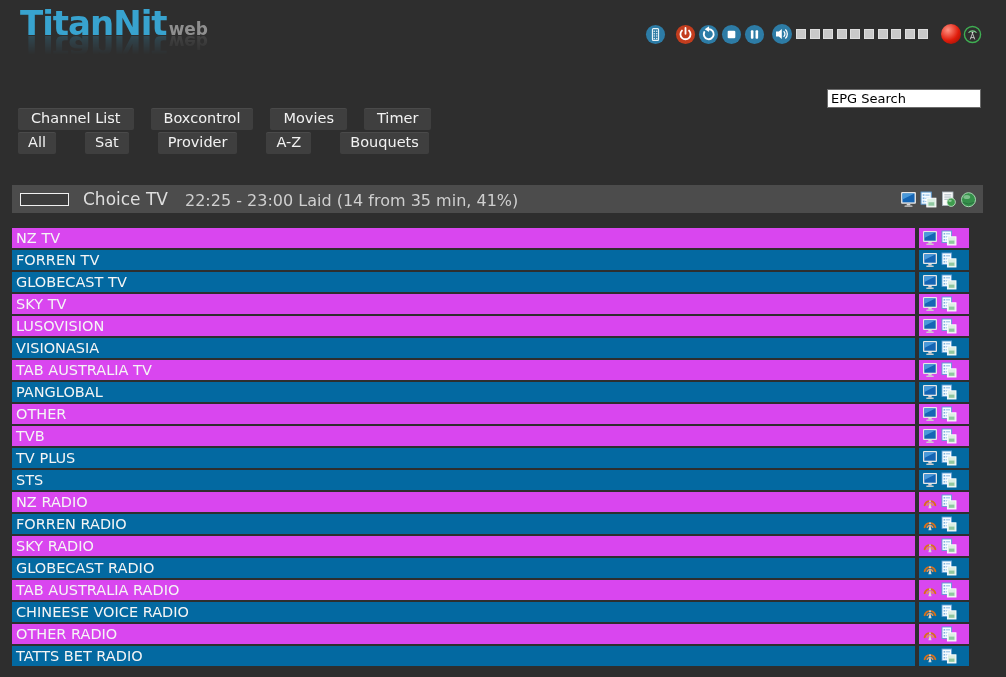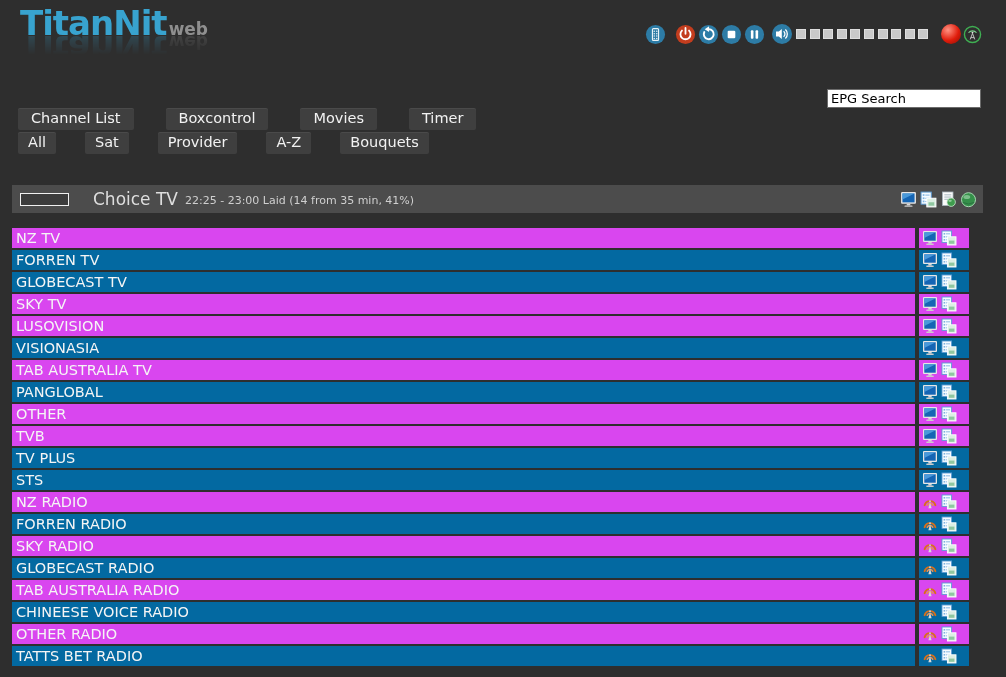--- a/index.html
+++ b/index.html
@@ -29,37 +29,37 @@
   .record-ball{width:20px;height:20px;border-radius:50%;margin-left:13px;
     background:radial-gradient(circle at 35% 30%,#ff9383,#e01c0b 55%,#8d0f05 95%);}
   .antenna-wrap{margin-left:2px;}
   
   .search-box{position:absolute;top:88px;left:827px;}
   .search-box input{
     width:146px;height:15px;background:#ffffff;border:1px solid #6b6b6b;
     font-family:inherit;font-size:13px;color:#000;padding:1px 3px;
   }
   
-  .nav-row1{position:absolute;top:108px;left:18px;display:flex;gap:32px;}
+  .nav-row1{position:absolute;top:108px;left:18px;display:flex;gap:17px;}
   .nav-row2{position:absolute;top:132px;left:18px;display:flex;gap:29px;}
   .nav-btn{
     background:#3f3f3f;color:#f2f2f2;font-family:inherit;font-size:14.5px;
     border:none;border-radius:2px;padding:2px 13px 4px;cursor:pointer;
     box-shadow:inset 0 1px 0 rgba(255,255,255,.06);
   }
   .nav-row2 .nav-btn{padding:2px 10px 4px;}
   
   .info-bar{
     position:absolute;top:185px;left:12px;width:971px;height:28px;background:#4c4c4c;
     display:flex;align-items:center;
   }
   .progress{width:47px;height:11px;border:1px solid #f0f0f0;background:#3c3c3c;margin-left:8px;}
   .progress-fill{height:100%;background:#dd7a1c;}
-  .np-channel{font-size:17px;color:#dedede;margin-left:24px;white-space:nowrap;}
-  .np-epg{font-size:11px;color:#cfcfcf;margin-left:7px;padding-top:3px;white-space:nowrap;}
+  .np-channel{font-size:17px;color:#dedede;margin-left:14px;white-space:nowrap;}
+  .np-epg{font-size:16px;color:#cfcfcf;margin-left:17px;padding-top:3px;white-space:nowrap;}
   .np-actions{margin-left:auto;margin-right:6px;display:flex;gap:3px;align-items:center;}
   
   .channel-list{position:absolute;top:228px;left:12px;}
   .row{display:flex;height:20px;margin-bottom:2px;}
   .row-bar{width:903px;display:flex;align-items:center;cursor:pointer;}
   .row-icons{margin-left:4px;width:47px;display:flex;align-items:center;gap:3px;padding-left:3px;}
   .row.even .row-bar,.row.even .row-icons{background:#d946ef;}
   .row.odd  .row-bar,.row.odd  .row-icons{background:#0369a1;}
   .row-label{font-size:14.5px;color:#f5f5f5;padding-left:4px;white-space:nowrap;}
   svg{display:block;}

